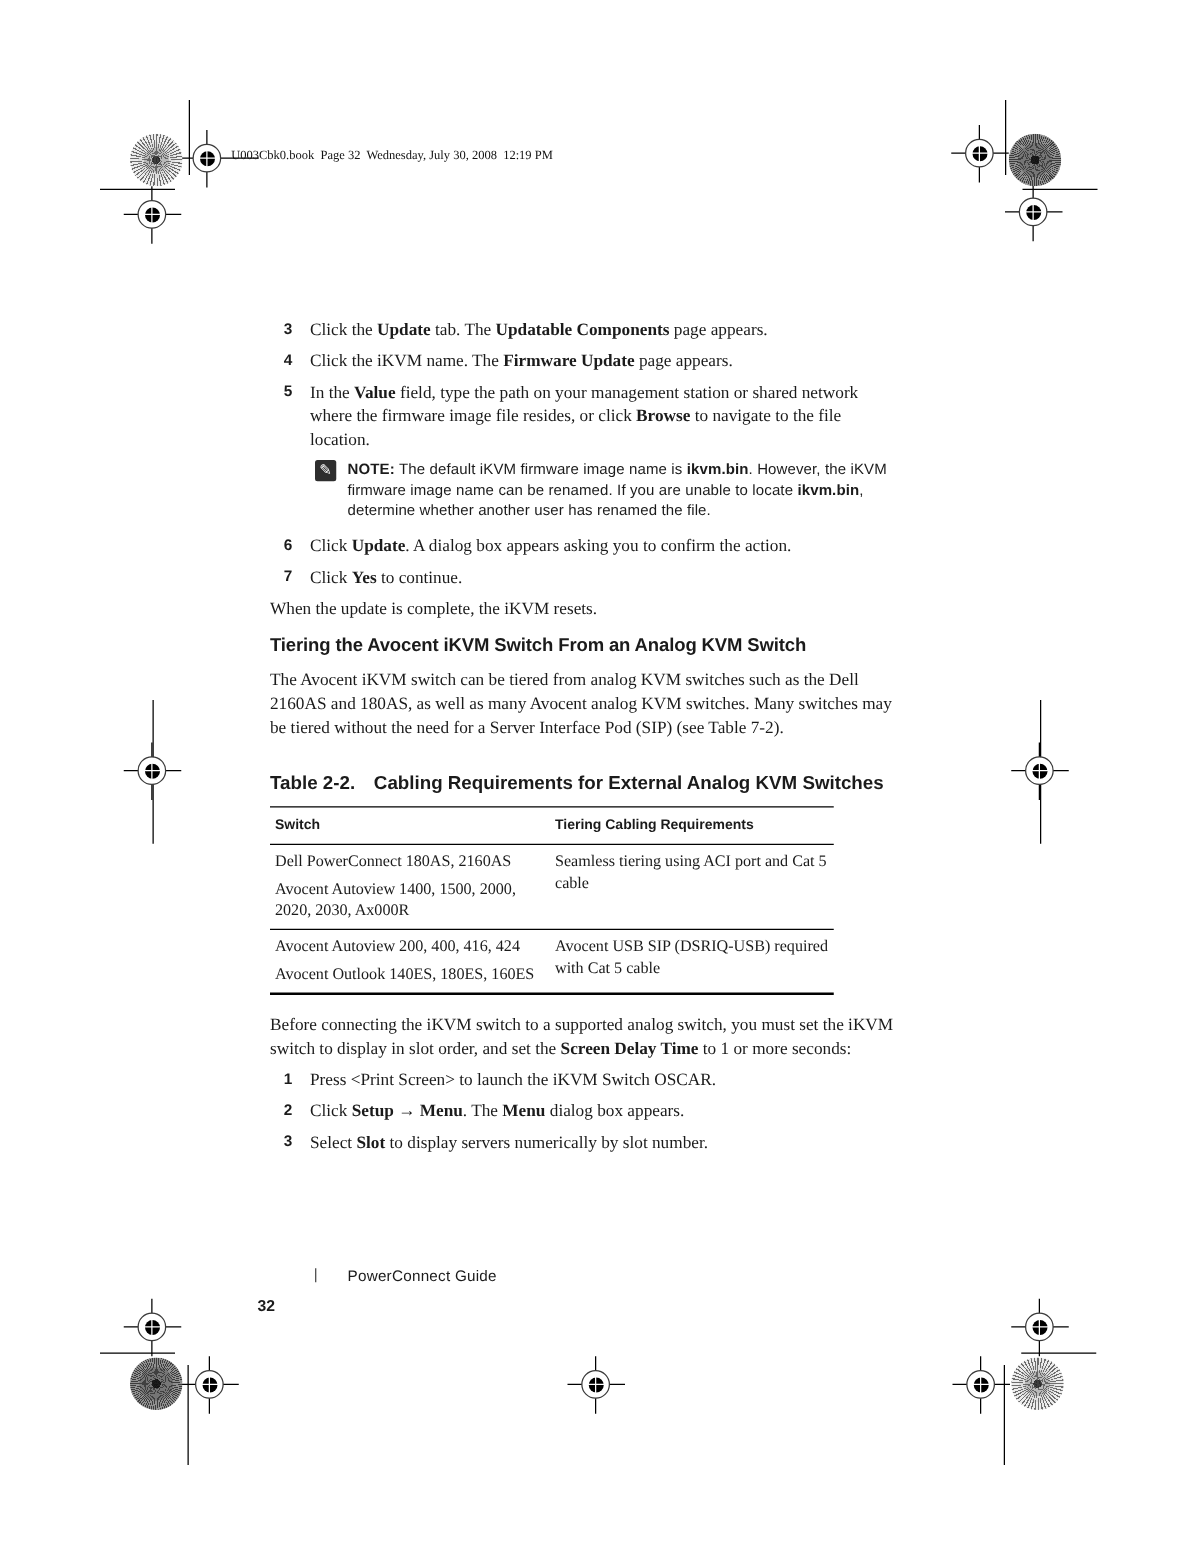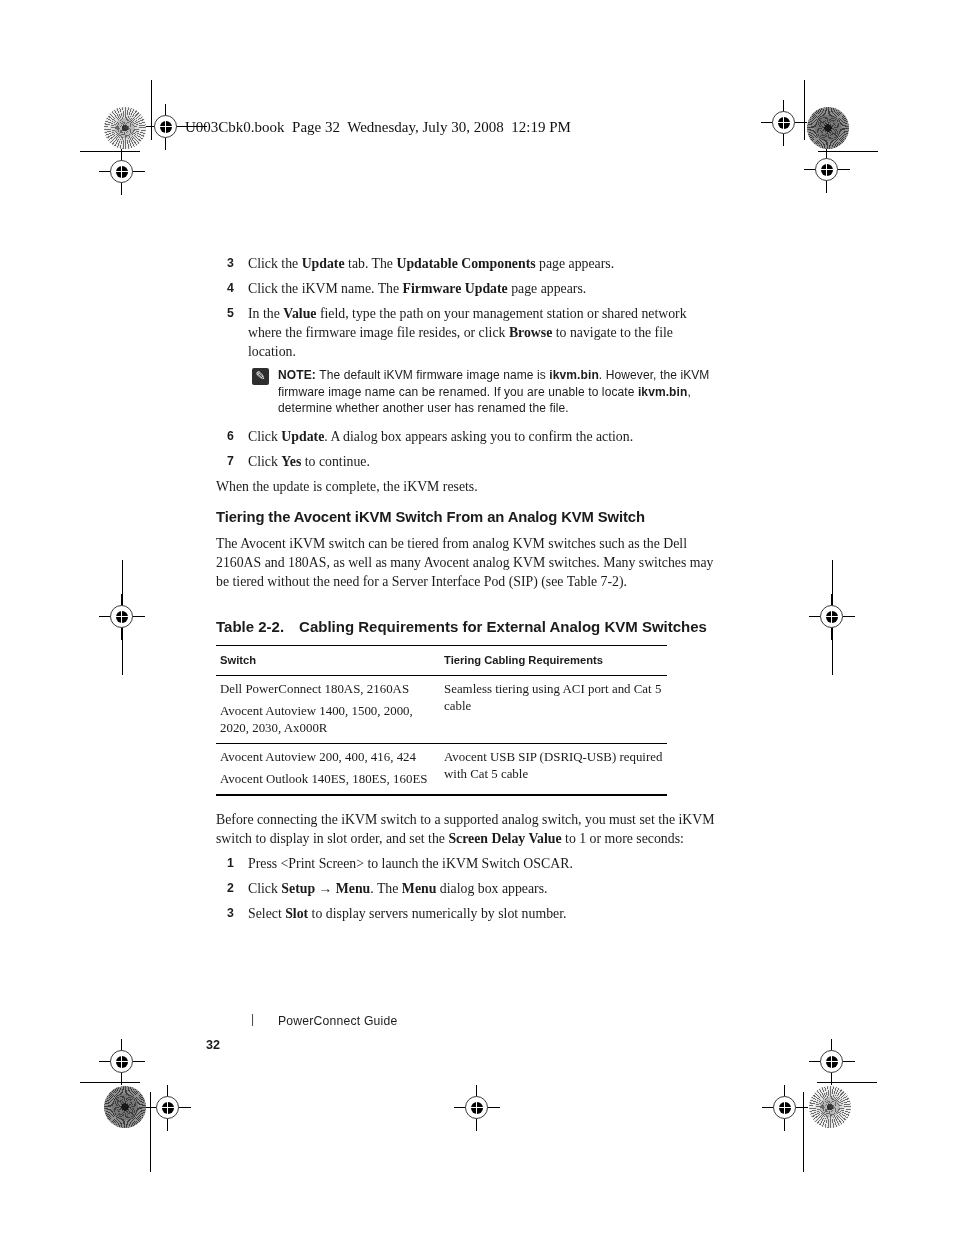--- a/index.html
+++ b/index.html
@@ -25,21 +25,21 @@
       radial-gradient(circle at 50% 50%, rgba(30,30,30,.85) 0 11%, rgba(90,90,90,.35) 11% 34%, rgba(130,130,130,.15) 34% 49%, transparent 50%),
       repeating-conic-gradient(#6d6d6d 0deg 3deg, #ececec 3deg 8deg);
   }
   .halftone.dark {
     background:
       radial-gradient(circle at 50% 50%, rgba(15,15,15,.9) 0 12%, rgba(70,70,70,.35) 12% 45%, transparent 46%),
       repeating-conic-gradient(#3d3d3d 0deg 2deg, #909090 2deg 5deg);
   }
 
   
-  .header-line { position:absolute; left:185px; top:119px; font-size:15px; white-space:pre; color:#111; }
+  .header-line { position:absolute; left:185px; top:119px; font-size:10px; white-space:pre; color:#111; }
   .footer-page  { position:absolute; left:206px; top:1038px; font-family:"Liberation Sans",sans-serif;
                   font-weight:bold; font-size:12.6px; }
   .footer-sep   { position:absolute; left:251px; top:1012px; font-family:"Liberation Sans",sans-serif;
                   font-size:12px; color:#444; }
   .footer-title { position:absolute; left:278px; top:1014px; font-family:"Liberation Sans",sans-serif;
                   font-size:12.2px; letter-spacing:.2px; }
 
   
   .content { position:absolute; left:216px; top:254px; width:502px; font-size:13.8px; line-height:19px; }
   .b { font-weight:bold; }
@@ -251,21 +251,21 @@
           <p>Avocent Autoview 200, 400, 416, 424</p>
           <p>Avocent Outlook 140ES, 180ES, 160ES</p>
         </div>
         <div class="tcol2">
           <p>Avocent USB SIP (DSRIQ-USB) required with Cat 5 cable</p>
         </div>
       </div>
       <div class="rule"></div>
     </div>
 
-    <p class="para para-before"><span>Before connecting the iKVM switch to a supported analog switch, you must set the iKVM switch to display in slot order, and set the </span><span class="b">Screen Delay Value</span><span> to 1 or more seconds:</span></p>
+    <p class="para para-before"><span>Before connecting the iKVM switch to a supported analog switch, you must set the iKVM switch to display in slot order, and set the </span><span class="b">Screen Delay Time</span><span> to 1 or more seconds:</span></p>
 
     <div>
       <div class="step">
         <div class="step-num">1</div>
         <div class="step-txt"><span>Press &lt;Print Screen&gt; to launch the iKVM Switch OSCAR.</span></div>
       </div>
       <div class="step">
         <div class="step-num">2</div>
         <div class="step-txt"><span>Click </span><span class="b">Setup</span><span> → </span><span class="b">Menu</span><span>. The </span><span class="b">Menu</span><span> dialog box appears.</span></div>
       </div>

